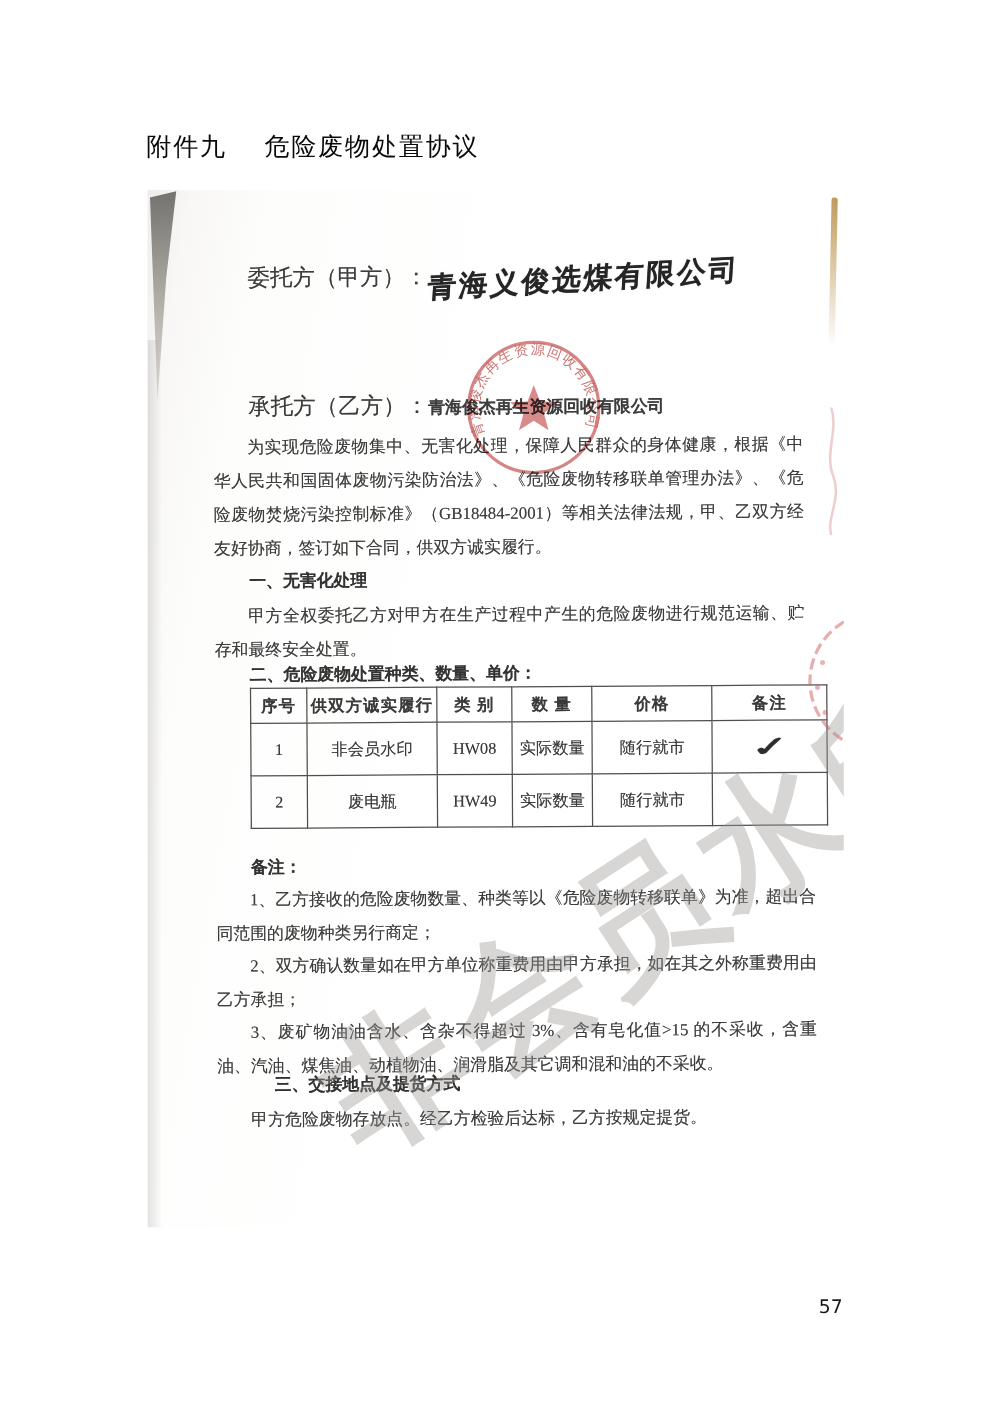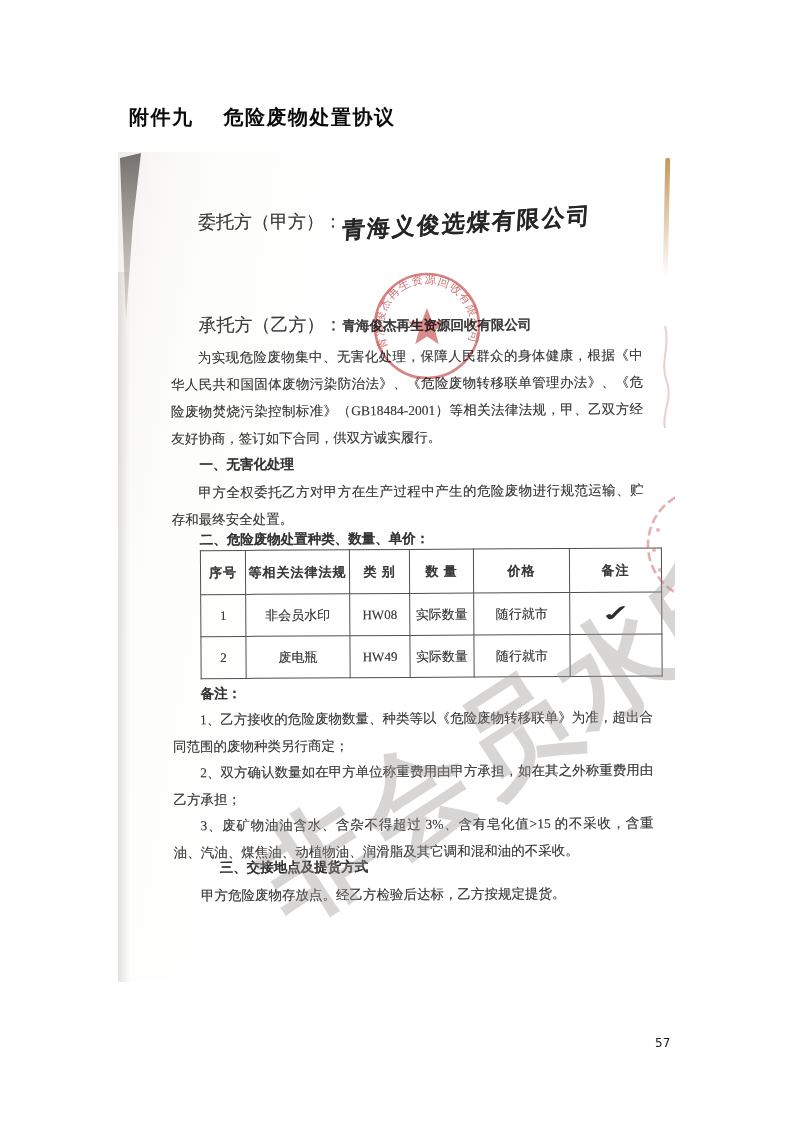--- a/index.html
+++ b/index.html
@@ -3,28 +3,28 @@
 <meta charset="utf-8">
 <style>
   * { margin:0; padding:0; box-sizing:border-box; }
   html,body { background:#ffffff; }
   body {
     width:793px; height:1122px; position:relative; overflow:hidden;
     font-family:"Liberation Sans", sans-serif;
   }
   
   .page-title {
-    position:absolute; left:129px; top:104px;
-    font-size:20px; font-weight:bold; color:#0a0a0a; letter-spacing:1.5px;
+    position:absolute; left:117px; top:104px;
+    font-size:20px; font-weight:normal; color:#0a0a0a; letter-spacing:1.5px;
     font-family:"Liberation Sans", sans-serif;
   }
   .page-title .gap { display:inline-block; width:30px; }
   .page-number {
     position:absolute; left:655px; top:1036px;
-    font-size:12px; color:#1a1a1a; font-family:"DejaVu Sans", sans-serif;
+    font-size:15px; color:#1a1a1a; font-family:"DejaVu Sans", sans-serif;
   }
   
   .photo {
     position:absolute; left:118px; top:152px; width:557px; height:830px;
     overflow:hidden;
     background:linear-gradient(100deg, #efedea 0%, #f8f7f5 5%, #fdfdfc 14%, #ffffff 45%);
   }
   .left-shadow {
     position:absolute; left:0; top:120px; bottom:0; width:12px;
     background:linear-gradient(to right, rgba(120,116,110,0.20), rgba(120,116,110,0));
@@ -55,21 +55,21 @@
   
   table.waste {
     position:absolute; left:82px; top:397px; width:461px;
     border-collapse:collapse; table-layout:fixed;
     font-size:13px; color:#3a3a3a;
   }
   table.waste th, table.waste td {
     border:1.6px solid #4f4f4f; text-align:center; vertical-align:middle;
     font-weight:normal; padding:0;
   }
-  table.waste th { height:44px; font-weight:bold; letter-spacing:1px; }
+  table.waste th { height:28px; font-weight:bold; letter-spacing:1px; }
   table.waste td { height:42px; }
   td.check span {
     display:inline-block; font-size:19px; color:#2e2e2e;
     transform:rotate(-8deg) scaleX(1.9); font-weight:bold;
   }
   
   .watermark {
     position:absolute; left:20px; top:505px; width:760px;
     text-align:center; font-size:112px; font-weight:bold; letter-spacing:6px;
     color:rgba(156,153,148,0.40); transform:rotate(-33deg); white-space:nowrap;
@@ -127,21 +127,21 @@
         <col style="width:45px">
           <col style="width:104px">
           <col style="width:60px">
         <col style="width:64px">
           <col style="width:96px">
           <col style="width:92px">
       </colgroup>
       <tbody>
           <tr>
         <th>序号</th>
-        <th>等相关法律法规</th>
+        <th>供双方诚实履行</th>
         <th>类 别</th>
         <th>数 量</th>
         <th>价格</th>
         <th>备注</th>
       </tr>
       <tr>
         <td>1</td>
         <td>非会员水印</td>
         <td>HW08</td>
         <td>实际数量</td>

